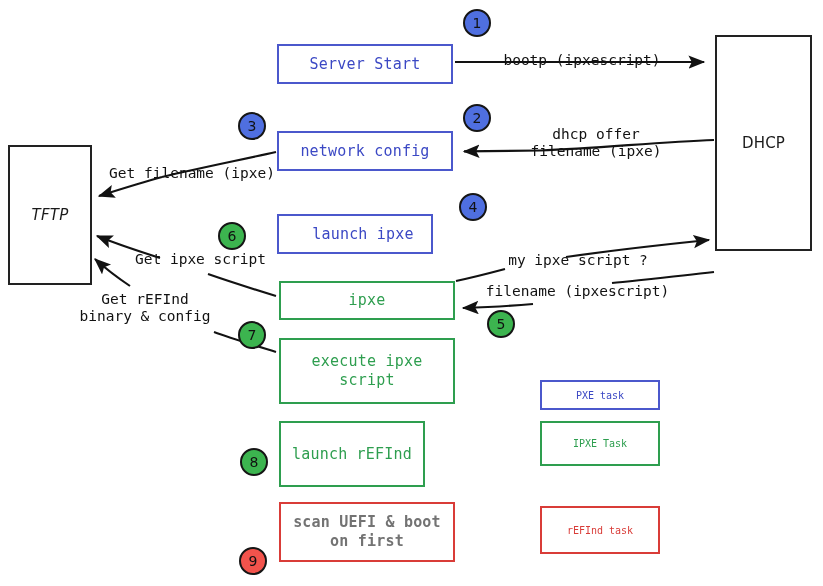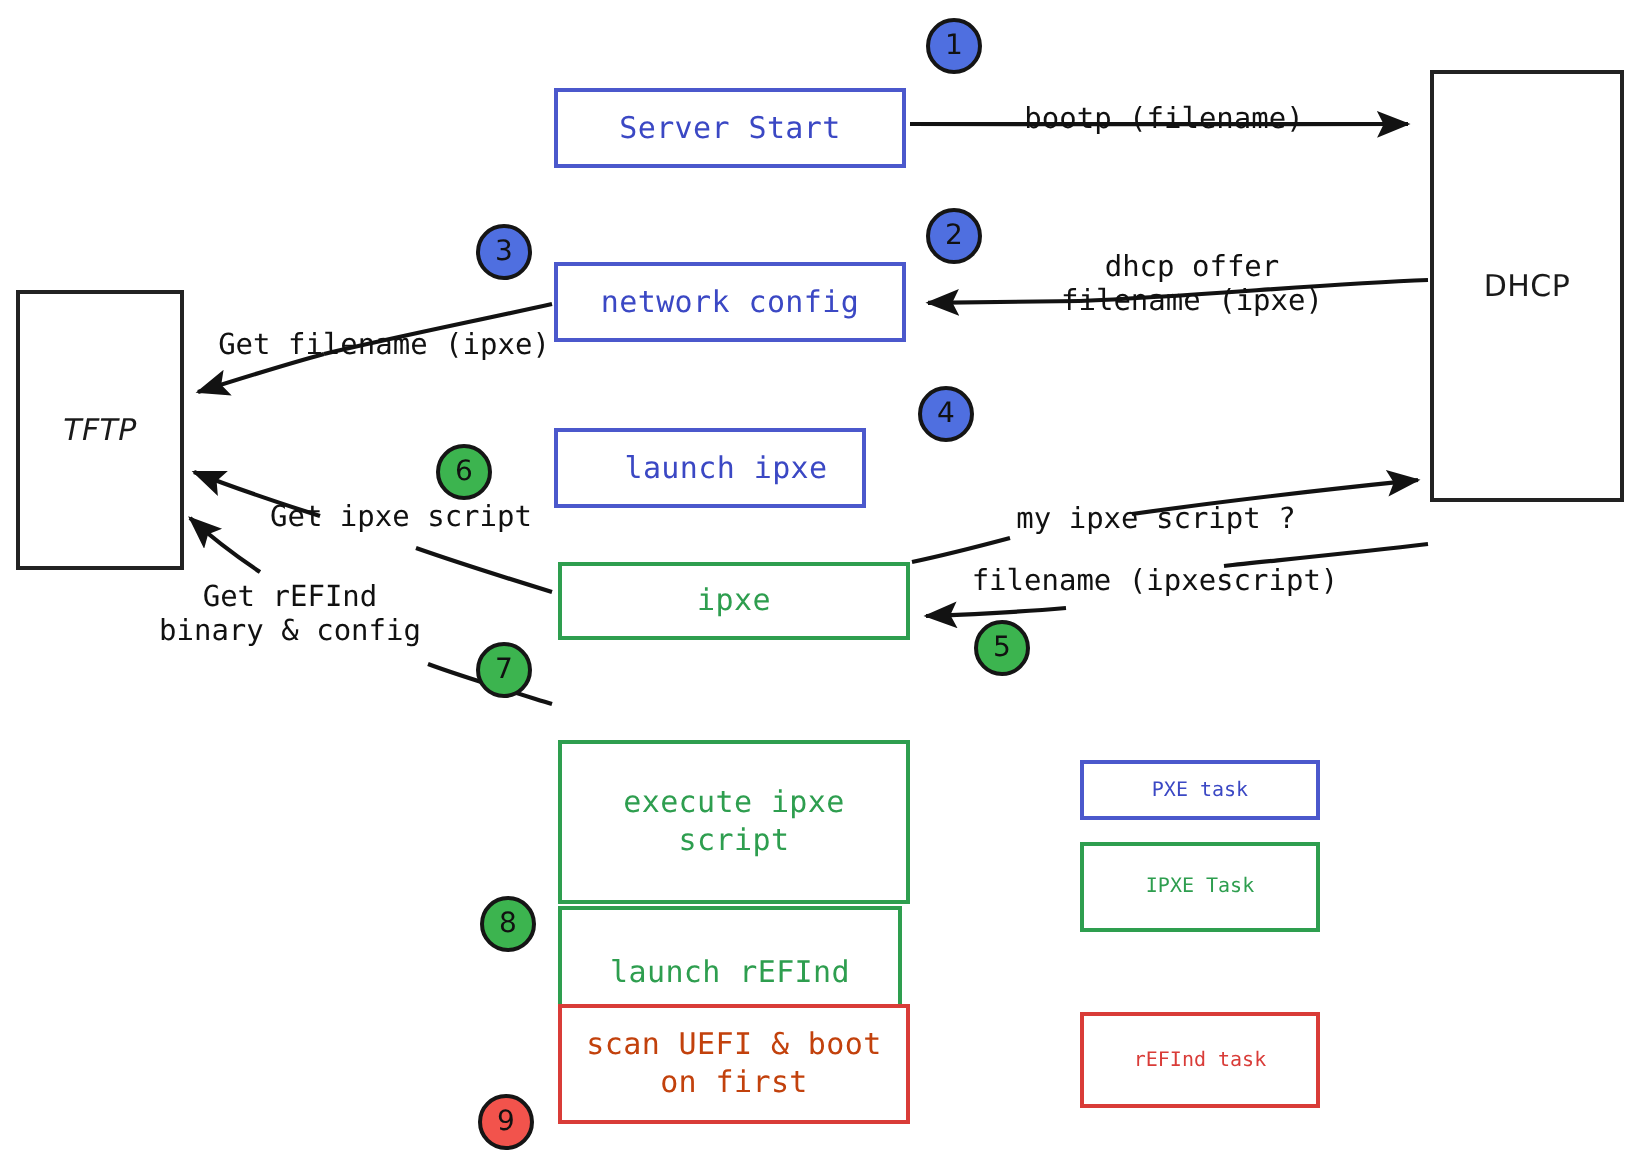--- a/index.html
+++ b/index.html
@@ -49,21 +49,22 @@
   .node.blue {
     border: 2px solid #4b58cc;
     color: #3b48c4;
   }
   .node.green {
     border: 2px solid #2e9e4f;
     color: #2e9e4f;
   }
   .node.red {
     border: 2px solid #d93c38;
-    color: #c2410c;
+    color: #737373;
+    font-weight: bold;
   }
   
   .legend-box {
     position: absolute;
     box-sizing: border-box;
     display: flex;
     align-items: center;
     justify-content: center;
     background: #ffffff;
     font-family: "DejaVu Sans Mono", monospace;
@@ -139,29 +140,29 @@
   <div class="node plain" style="left:715px; top:35px; width:97px; height:216px;">DHCP</div>
 
   <div class="node blue" style="left:277px; top:44px; width:176px; height:40px;">Server Start</div>
 
   <div class="node blue" style="left:277px; top:131px; width:176px; height:40px;">network config</div>
 
   <div class="node blue" style="left:277px; top:214px; width:156px; height:40px;padding-left:16px;">launch ipxe</div>
 
   <div class="node green" style="left:279px; top:281px; width:176px; height:39px;">ipxe</div>
 
-  <div class="node green" style="left:279px; top:338px; width:176px; height:82px;margin-top:32px;">execute ipxe
+  <div class="node green" style="left:279px; top:338px; width:176px; height:66px;">execute ipxe
 script</div>
 
-  <div class="node green" style="left:279px; top:421px; width:172px; height:66px;margin-top:32px;">launch rEFInd</div>
+  <div class="node green" style="left:279px; top:421px; width:146px; height:66px;">launch rEFInd</div>
 
   <div class="node red" style="left:279px; top:502px; width:176px; height:60px;">scan UEFI &amp; boot
 on first</div>
 
-  <div class="edge-label" style="left:502px; top:52px; width:160px;">bootp (filename)</div>
+  <div class="edge-label" style="left:502px; top:52px; width:160px;">bootp (ipxescript)</div>
 
   <div class="edge-label" style="left:521px; top:126px; width:150px;">dhcp offer
 filename (ipxe)</div>
 
   <div class="edge-label" style="left:92px; top:165px; width:200px;">Get filename (ipxe)</div>
 
   <div class="edge-label" style="left:503px; top:252px; width:150px;">my ipxe script ?</div>
 
   <div class="edge-label" style="left:475px; top:283px; width:205px;">filename (ipxescript)</div>
 

